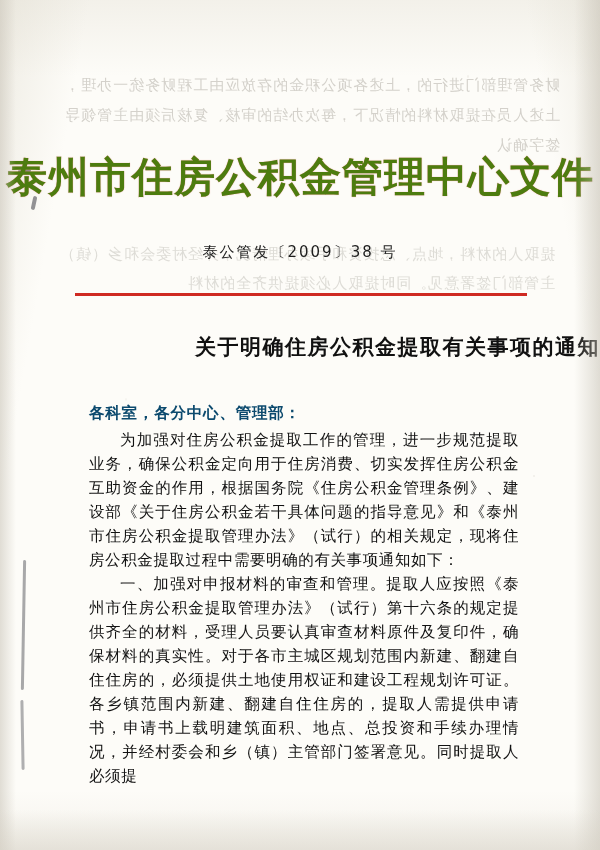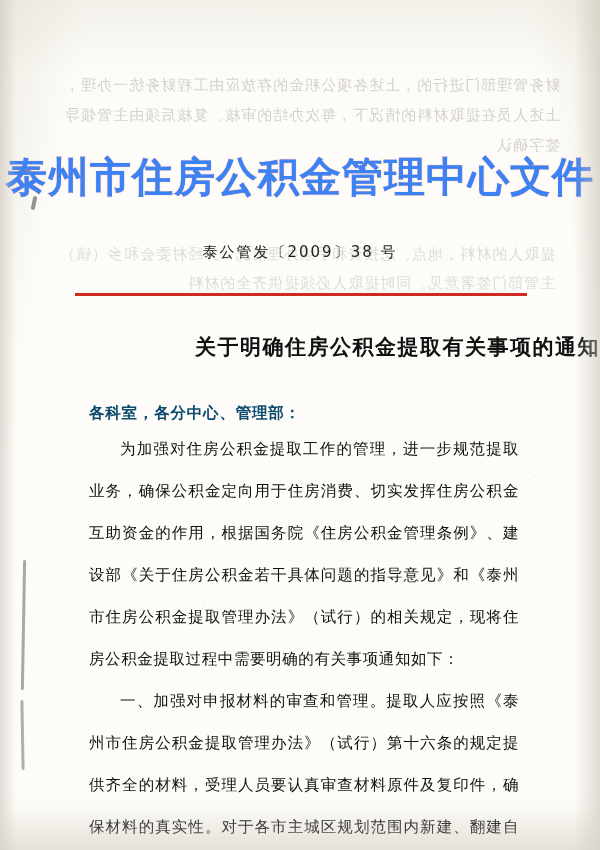--- a/index.html
+++ b/index.html
@@ -92,21 +92,21 @@
   .pen-3 { left: 22px; top: 560px; width: 3px; height: 130px; transform: rotate(1deg); opacity:.6; }
   .pen-4 { left: 21px; top: 700px; width: 3px; height: 70px; transform: rotate(-1deg); opacity:.55; }
 
   
   .masthead {
     position: absolute;
     top: 150px;
     left: 0;
     width: 600px;
     text-align: center;
-    color: #3b82f6;
+    color: #4d7c0f;
     font-family: "DejaVu Serif", "Liberation Serif", serif;
     font-weight: bold;
     font-size: 41px;
     letter-spacing: 1px;
     text-shadow: 0 0 1px rgba(213,36,31,.55);
     white-space: nowrap;
   }
 
   .doc-number {
     position: absolute;
@@ -154,21 +154,21 @@
     font-family: "DejaVu Sans", "Liberation Sans", sans-serif;
     letter-spacing: .8px;
     line-height: 30px;
     font-weight: 600;
   }
   .para {
     color: #121212;
     font-size: 15.5px;
     font-family: "DejaVu Sans", "Liberation Sans", sans-serif;
     letter-spacing: .6px;
-    line-height: 42px;
+    line-height: 24px;
     text-indent: 2em;
     text-align: justify;
     text-justify: inter-character;
   }
 
   
   .fold {
     position: absolute;
     top: 0;
     right: 0;

